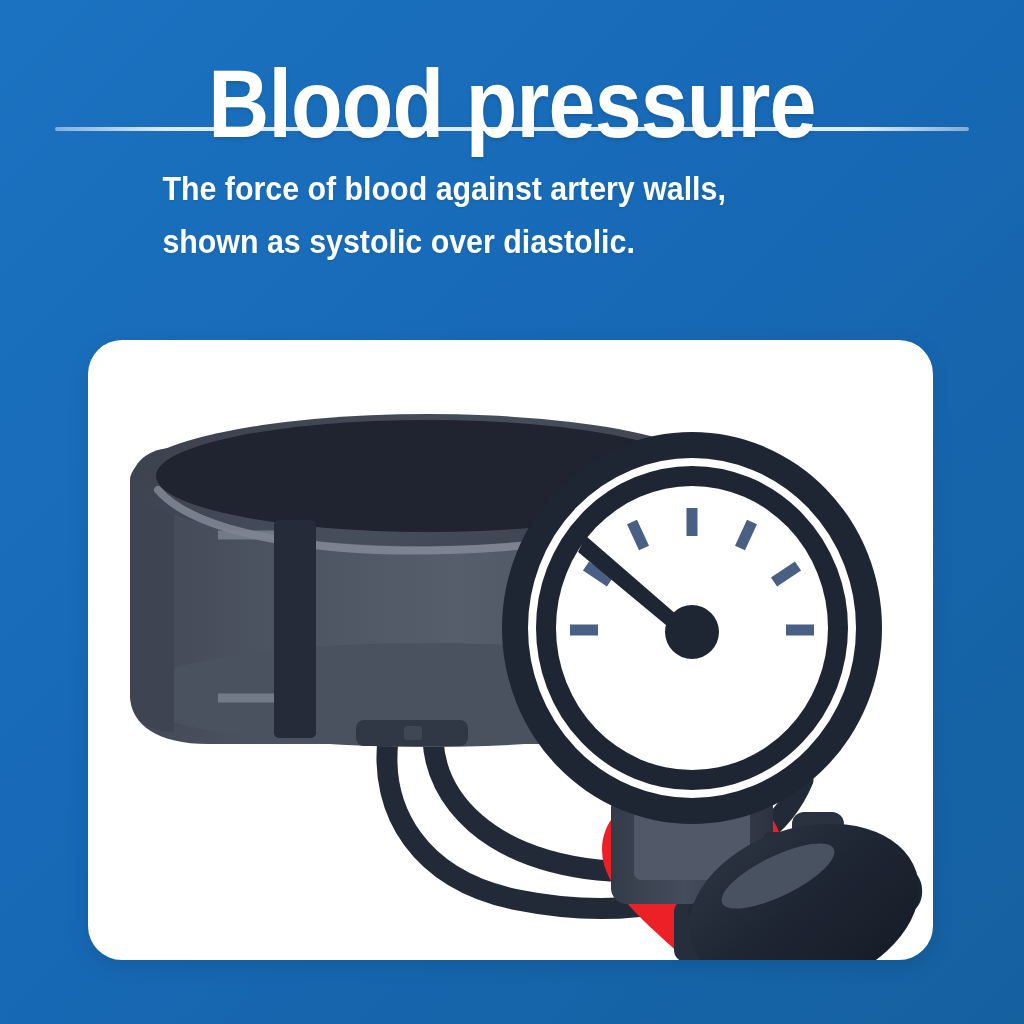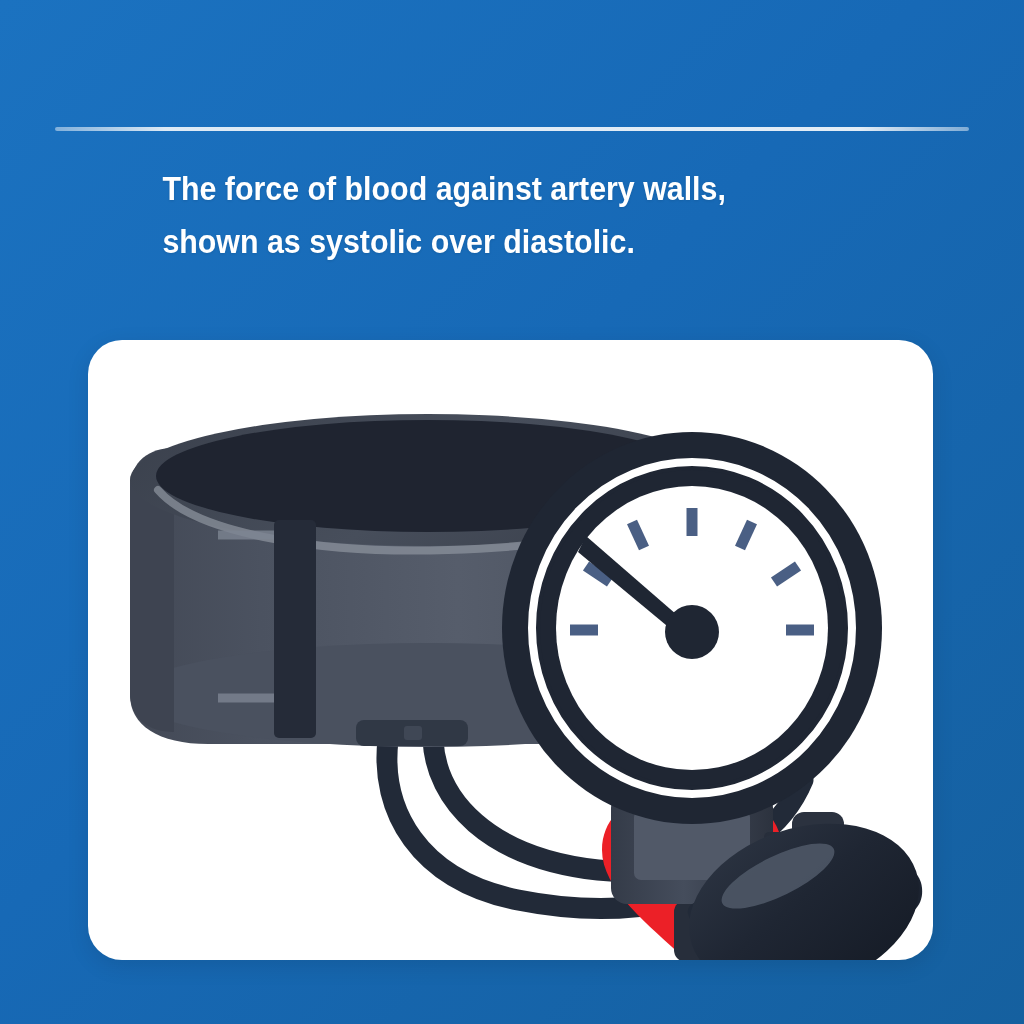--- a/index.html
+++ b/index.html
@@ -85,20 +85,23 @@
     top: 0;
     width: 845px;
     height: 620px;
   }
 </style>
 </head>
 <body>
 
 <div class="page">
 
+  <div class="header">
+    <h1 class="title">Blood pressure</h1>
+  </div>
   <div class="divider"></div>
 
   <div class="subtitle">
     <span class="line">The force of blood against artery walls,</span>
     <span class="line">shown as systolic over diastolic.</span>
   </div>
 
   <div class="card">
     <svg class="illustration" viewBox="0 0 845 620">
 

